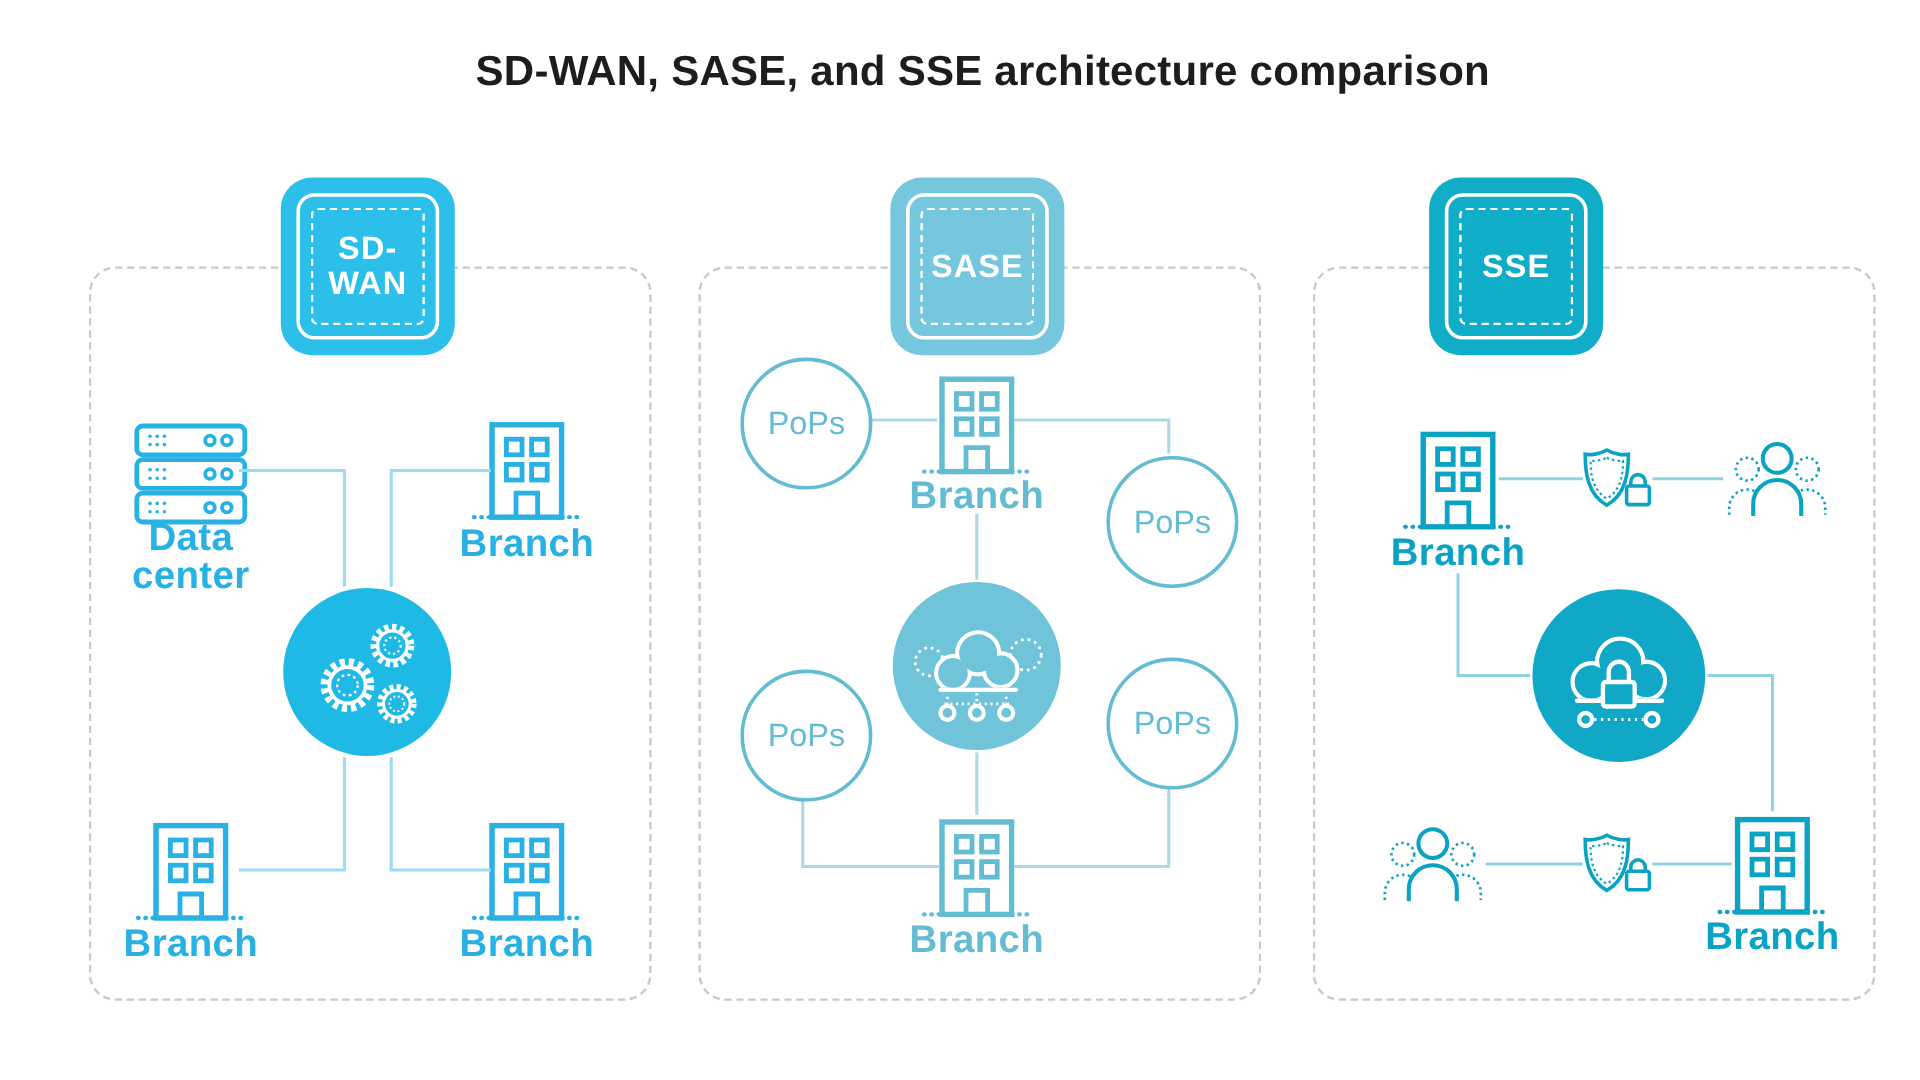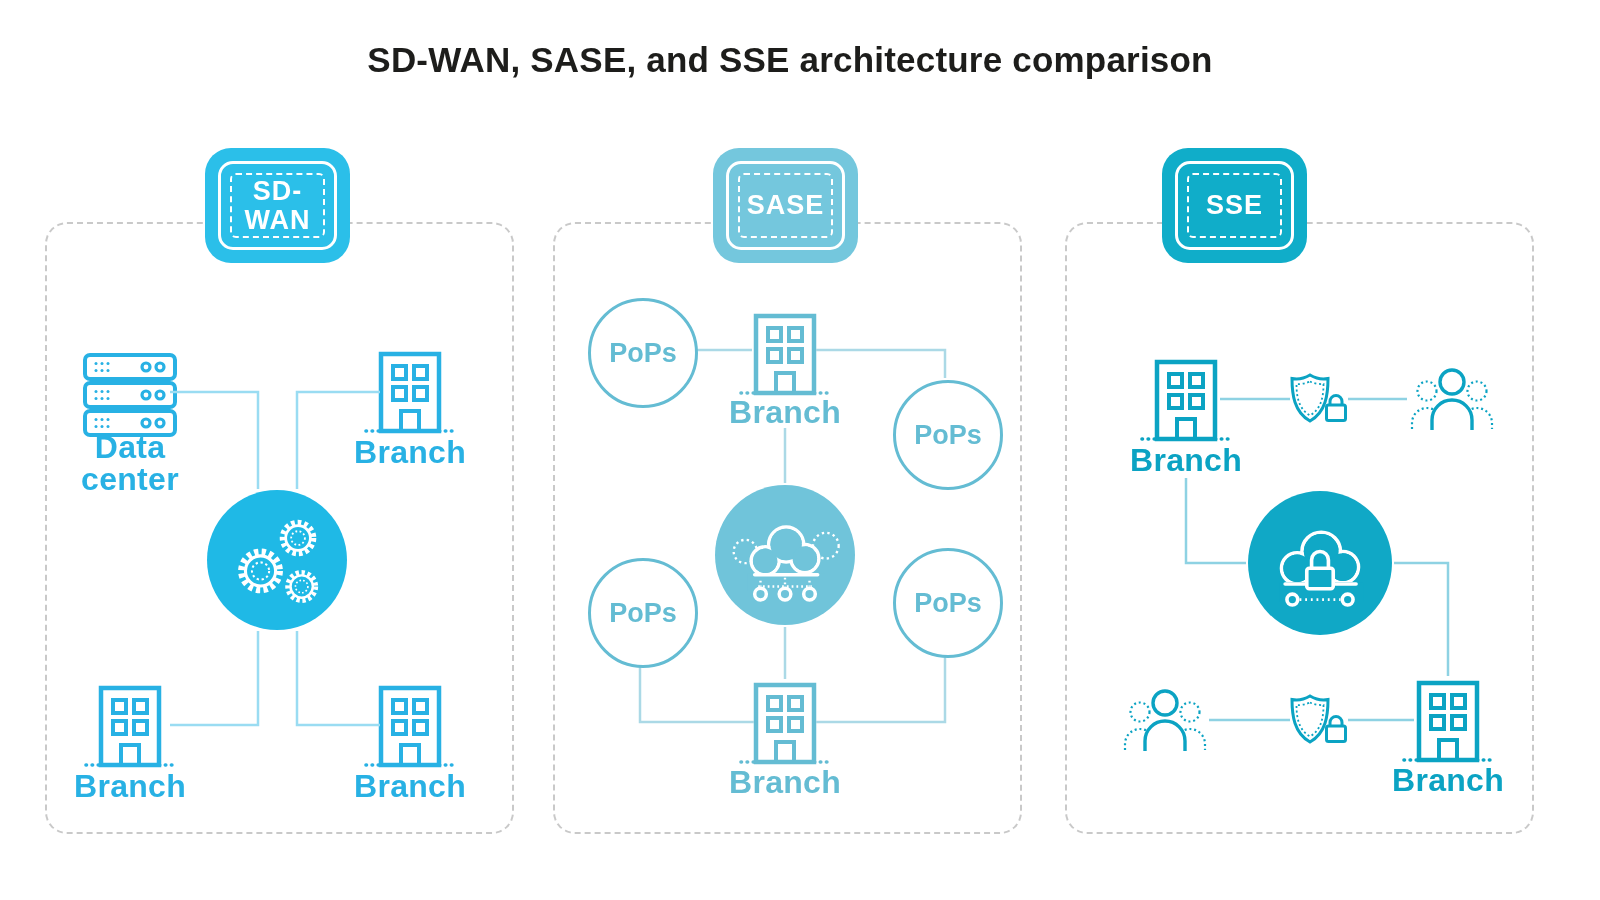--- a/index.html
+++ b/index.html
@@ -1,29 +1,29 @@
 <!DOCTYPE html>
 <html style="--title_color: #1d1d1b; --panel_border: #c9c9c9; --sdwan_badge: #2bbfe9; --sdwan_accent: #28b1e4; --sdwan_fill: #1fb9e6; --sdwan_line: #9adcf2; --sase_badge: #74c7dd; --sase_accent: #64bcd3; --sase_fill: #70c4da; --sase_line: #abd9e6; --sse_badge: #10adc9; --sse_accent: #0ba3c3; --sse_fill: #10a8c6; --sse_line: #8ed2e3;"><head>
 <meta charset="utf-8">
 <style>
   html,body{margin:0;padding:0;background:#ffffff;}
   body{width:1600px;height:900px;position:relative;overflow:hidden;
        font-family:"Liberation Sans", sans-serif;}
-  .stage{position:absolute;inset:0;}
+  .stage{position:absolute;inset:0;margin-left:29px;}
 
   .title{position:absolute;top:40px;left:0;width:1580px;text-align:center;
          font-size:35px;font-weight:bold;letter-spacing:.2px;color:var(--title_color);}
 
   .panel{position:absolute;top:222px;width:465px;height:608px;
          border:2px dashed var(--panel_border);border-radius:22px;background:transparent;}
   #panel-sdwan{left:45px;}
   #panel-sase{left:553px;}
   #panel-sse{left:1065px;}
 
-  .badge{position:absolute;top:148px;width:145px;height:115px;border-radius:26px;z-index:5;}
+  .badge{position:absolute;top:148px;width:145px;height:148px;border-radius:26px;z-index:5;}
   .badge .inner{position:absolute;inset:13px;border:3.5px solid #fff;border-radius:15px;}
   .badge .dashed{position:absolute;inset:9px;border:2.5px dashed #fff;border-radius:6px;
                  display:flex;align-items:center;justify-content:center;flex-direction:column;}
   .badge .txt{color:#fff;font-weight:bold;font-size:27px;letter-spacing:1px;line-height:29px;text-align:center;}
   #badge-sdwan{left:205px;background:var(--sdwan_badge);}
   #badge-sase{left:713px;background:var(--sase_badge);}
   #badge-sse{left:1162px;background:var(--sse_badge);}
 
   .lbl{position:absolute;text-align:center;font-weight:bold;font-size:32px;letter-spacing:.3px;line-height:32px;}
   .sdwan-txt{color:var(--sdwan_accent);}
@@ -35,21 +35,21 @@
   .sase-ic{color:var(--sase_accent);}
   .sse-ic{color:var(--sse_accent);}
 
   .hub{position:absolute;border-radius:50%;display:flex;align-items:center;justify-content:center;z-index:2;}
   #hub-sdwan{left:207px;top:490px;width:140px;height:140px;background:var(--sdwan_fill);}
   #hub-sase{left:715px;top:485px;width:140px;height:140px;background:var(--sase_fill);--cloud-bg:var(--sase_fill);}
   #hub-sse{left:1248px;top:491px;width:144px;height:144px;background:var(--sse_fill);--cloud-bg:var(--sse_fill);}
 
   .pops{position:absolute;width:104px;height:104px;border-radius:50%;background:#fff;
         border:3px solid var(--sase_accent);display:flex;align-items:center;justify-content:center;
-        color:var(--sase_accent);font-weight:bold;font-size:27px;z-index:2;}
+        color:var(--sase_accent);font-weight:normal;font-size:27px;z-index:2;}
 
   svg.lines{position:absolute;inset:0;width:1600px;height:900px;pointer-events:none;z-index:1;}
   .lines path{fill:none;stroke-width:2.5px;}
   .ln-sdwan{stroke:var(--sdwan_line);}
   .ln-sase{stroke:var(--sase_line);}
   .ln-sse{stroke:var(--sse_line);}
 </style>
 </head>
 <body>
 

